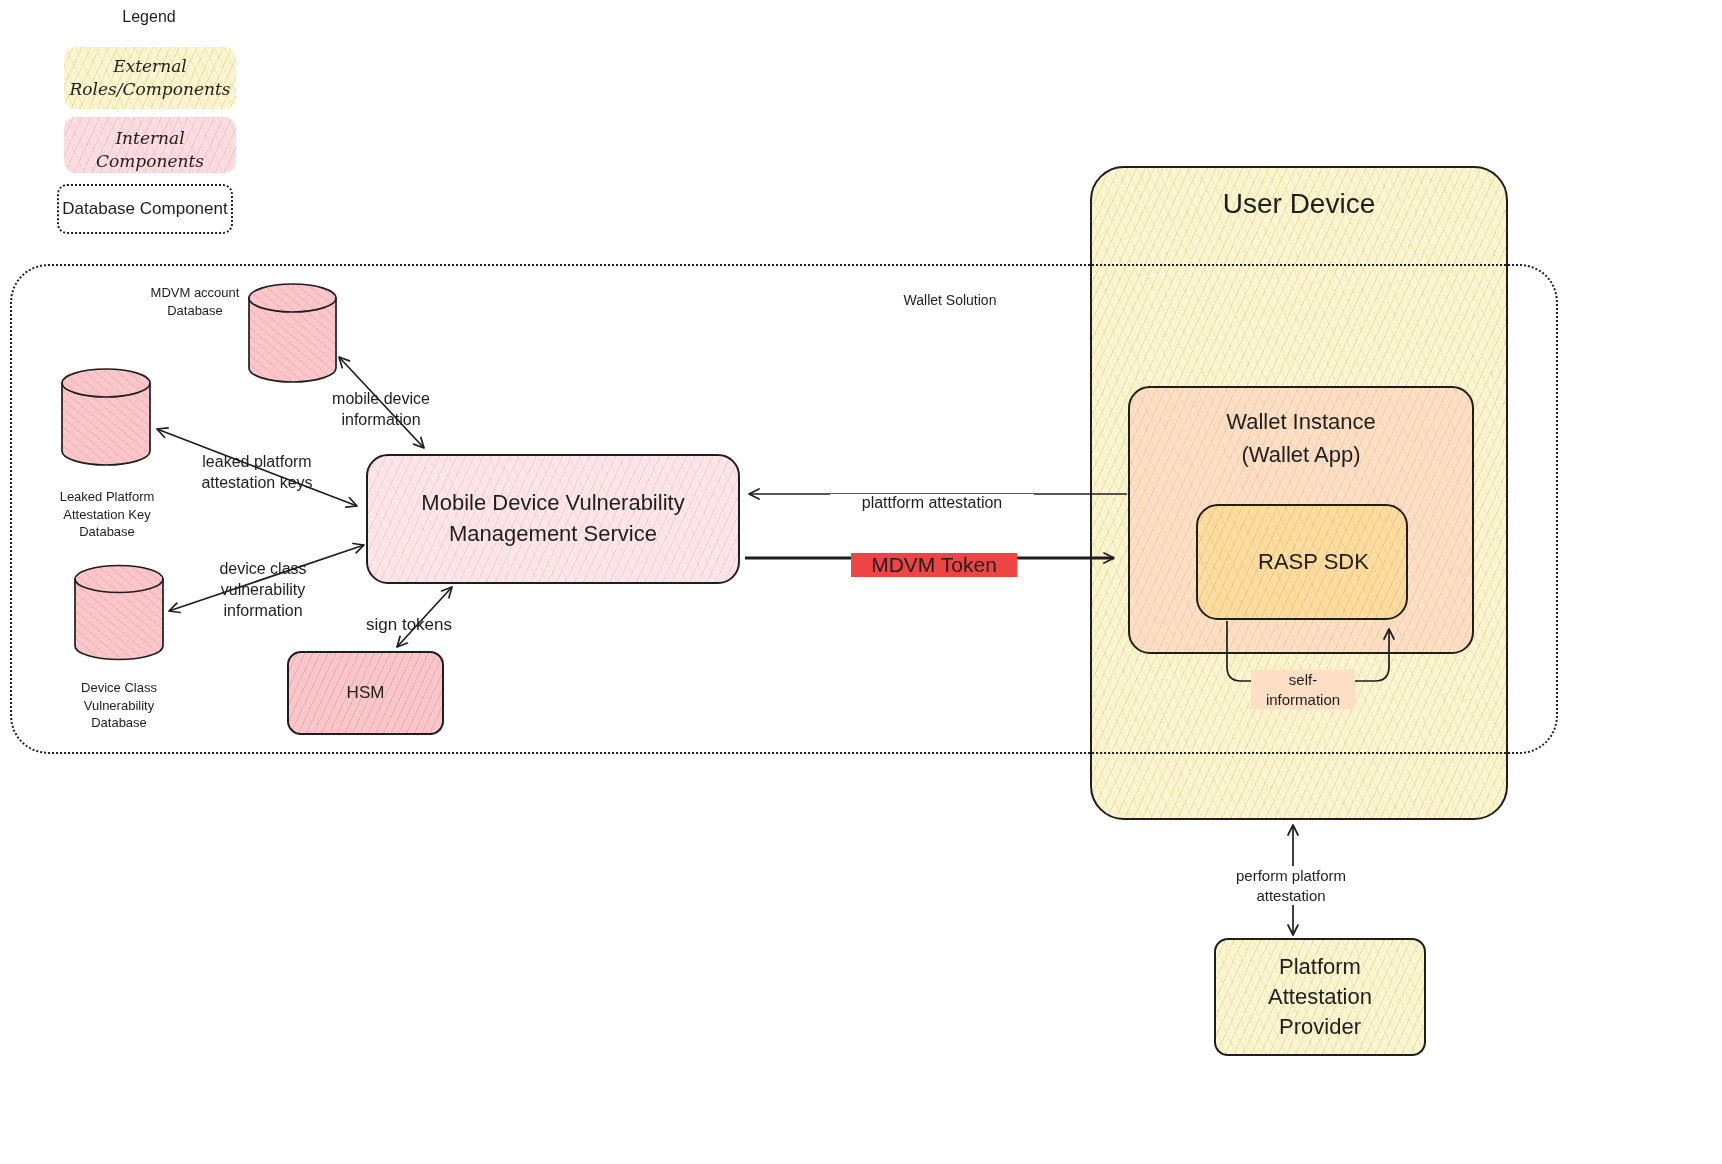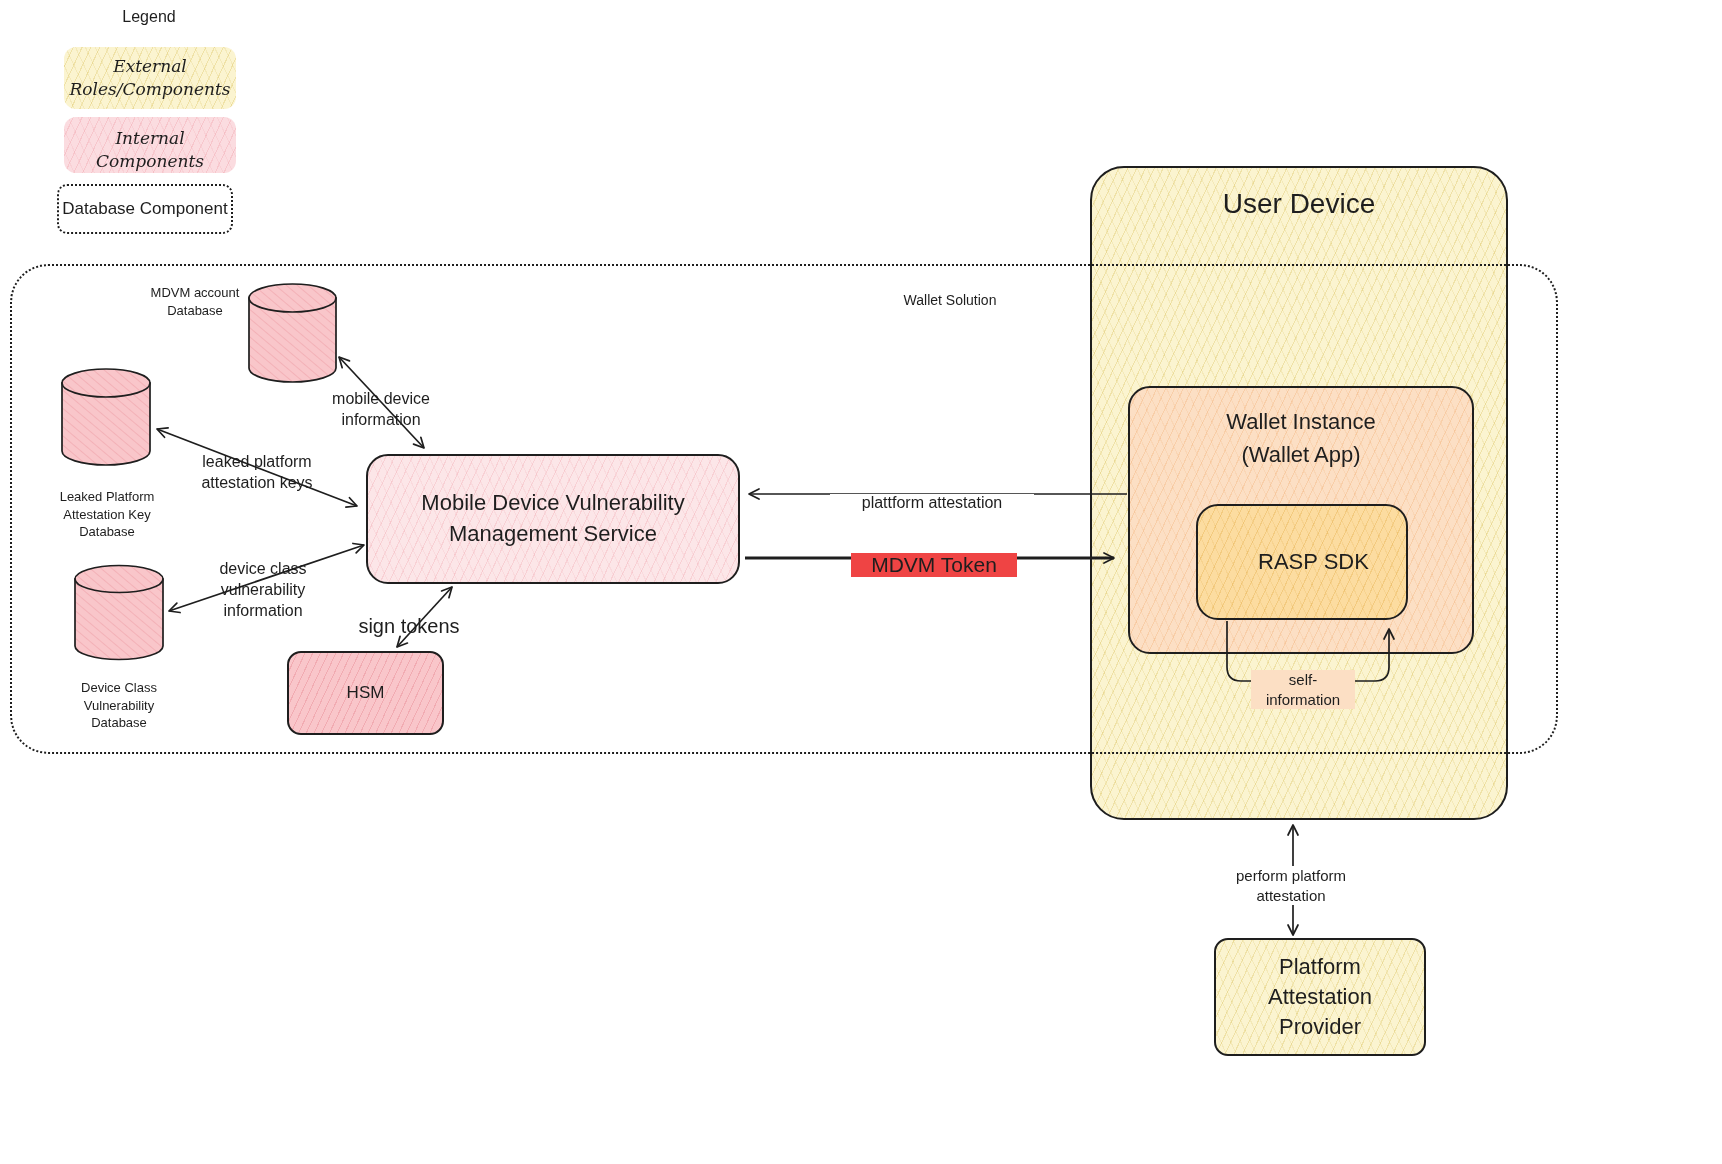--- a/index.html
+++ b/index.html
@@ -95,21 +95,21 @@
 
   
   .db-label, .edge-label { position:absolute; z-index:6;margin-top:8px; }
   .db1 { left:130px; top:276px; width:130px; font-size:13px; line-height:1.35; }
   .db2 { left:36px;  top:480px; width:142px; font-size:13px; line-height:1.35; }
   .db3 { left:48px;  top:671px; width:142px; font-size:13px; line-height:1.35; }
 
   .e-mobile  { left:306px; top:381px; width:150px; font-size:16px; line-height:1.3; }
   .e-leaked  { left:176px; top:444px; width:162px; font-size:16px; line-height:1.3; }
   .e-device  { left:182px; top:551px; width:162px; font-size:16px; line-height:1.3; }
-  .e-sign    { left:349px; top:607px; width:120px; font-size:20px; }
+  .e-sign    { left:349px; top:607px; width:120px; font-size:17px; }
   .e-platt   { left:830px; top:486px; width:204px; font-size:16px; background:#ffffff; }
   .e-token   { left:851px; top:545px; width:166px; font-size:21px; background:#ef4444; }
   .e-self    { left:1251px; top:662px; width:104px; font-size:15px; line-height:1.3; background:#fcdfc4; }
   .e-perform { left:1198px; top:858px; width:186px; font-size:15px; line-height:1.3; background:#ffffff; }
 </style>
 </head>
 <body>
 
 <div class="canvas">
 

